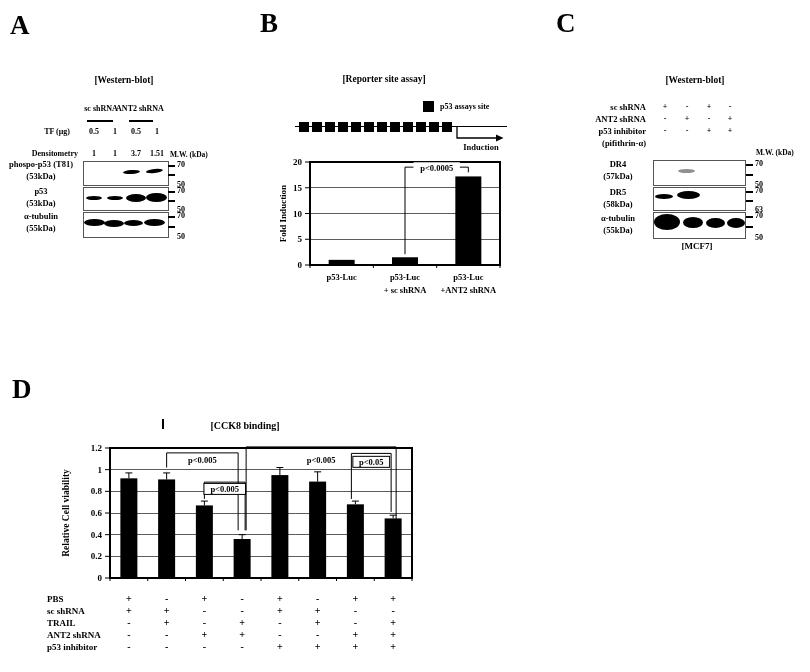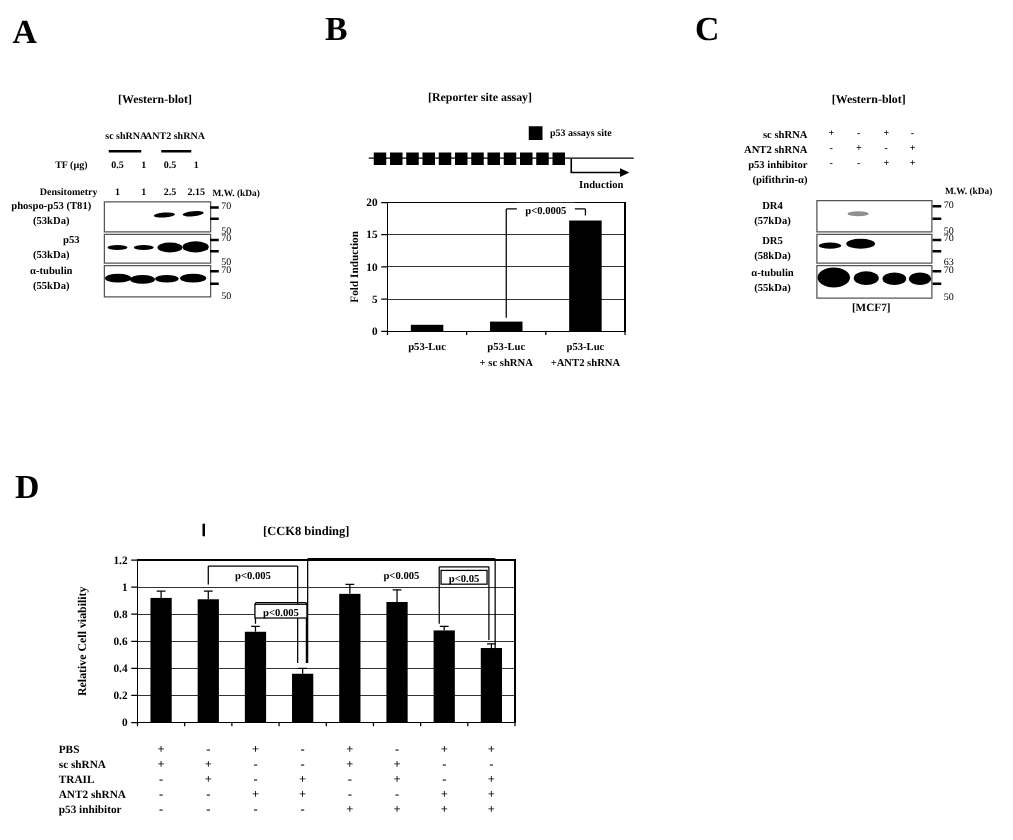--- a/index.html
+++ b/index.html
@@ -11,21 +11,21 @@
   .sm{font-size:8px;}
   .sm85{font-size:8.5px;}
   .sm7{font-size:7.5px;}
   .ctr{text-align:center;}
   .rt{text-align:right;}
   .lane{transform:translateX(-50%);white-space:nowrap;}
   .hline{height:1.5px;background:#000;}
   .blotbox{border:1px solid #555;background:#fff;}
   .band{position:absolute;background:#000;border-radius:50%;}
   .mwdash{position:absolute;height:1.5px;width:7px;background:#000;}
-  .mwnum{position:absolute;font-size:8px;font-weight:normal;}
+  .mwnum{position:absolute;font-size:8px;font-weight:bold;}
   .sq{position:absolute;width:10px;height:10px;background:#000;}
   svg text{font-family:"Liberation Serif","DejaVu Serif",serif;font-weight:bold;fill:#000;}
   .straytick{width:1.5px;height:10px;background:#000;}
 </style>
 </head>
 <body>
 
 <div id="canvas">
 
   <div class="abs letter" style="left:10px;top:10px">A</div>
@@ -38,32 +38,32 @@
 
   <div class="abs rt sm" style="left:10px;top:127px;width:60px">TF (µg)</div>
   <span class="abs lane sm" style="left:94px;top:127px">0.5</span>
   <span class="abs lane sm" style="left:115px;top:127px">1</span>
   <span class="abs lane sm" style="left:136px;top:127px">0.5</span>
   <span class="abs lane sm" style="left:157px;top:127px">1</span>
 
   <div class="abs rt sm" style="left:10px;top:149px;width:68px">Densitometry</div>
   <span class="abs lane sm" style="left:94px;top:149px">1</span>
   <span class="abs lane sm" style="left:115px;top:149px">1</span>
-  <span class="abs lane sm" style="left:136px;top:149px">2.5</span>
-  <span class="abs lane sm" style="left:157px;top:149px">2.15</span>
+  <span class="abs lane sm" style="left:136px;top:149px">3.7</span>
+  <span class="abs lane sm" style="left:157px;top:149px">1.51</span>
 
   <div class="abs sm7" style="left:170px;top:150px">M.W. (kDa)</div>
 
   <div class="abs blotbox" style="left:83px;top:161px;width:84px;height:23px"></div>
   <div class="abs blotbox" style="left:83px;top:187px;width:84px;height:22px"></div>
   <div class="abs blotbox" style="left:83px;top:212px;width:84px;height:24px"></div>
 
   <div class="abs ctr sm85" style="left:2px;top:159px;width:78px">phospo-p53 (T81)</div>
   <div class="abs ctr sm85" style="left:2px;top:171px;width:78px">(53kDa)</div>
-  <div class="abs ctr sm85" style="left:18px;top:186px;width:78px">p53</div>
+  <div class="abs ctr sm85" style="left:2px;top:186px;width:78px">p53</div>
   <div class="abs ctr sm85" style="left:2px;top:198px;width:78px">(53kDa)</div>
   <div class="abs ctr sm85" style="left:2px;top:211px;width:78px">α-tubulin</div>
   <div class="abs ctr sm85" style="left:2px;top:223px;width:78px">(55kDa)</div>
 
   <div class="abs letter" style="left:260px;top:8px">B</div>
   <div class="abs ttl" style="left:304px;top:74px;width:160px">[Reporter site assay]</div>
 
   <div class="abs" style="left:423px;top:101px;width:11px;height:11px;background:#000"></div>
   <div class="abs sm" style="left:440px;top:102px">p53 assays site</div>
 

